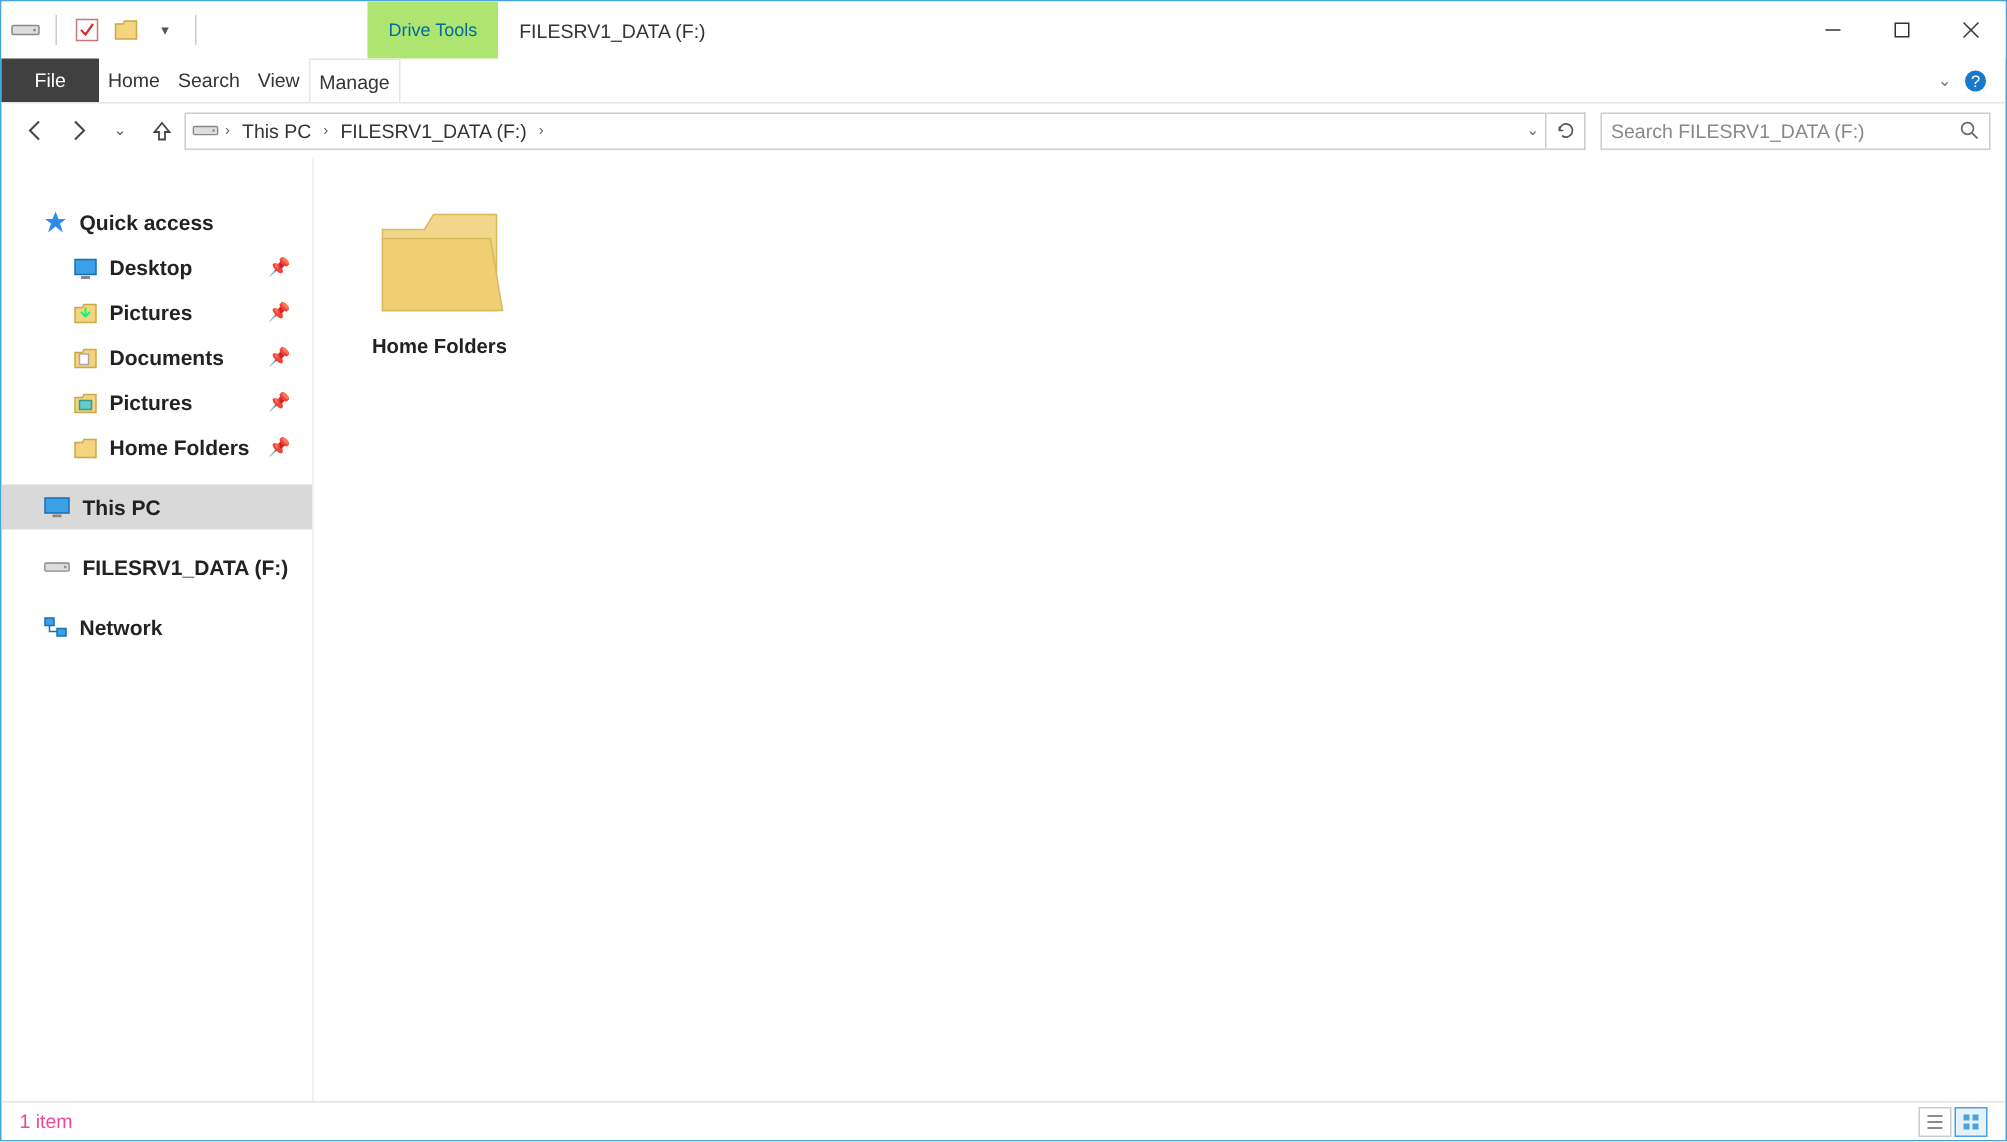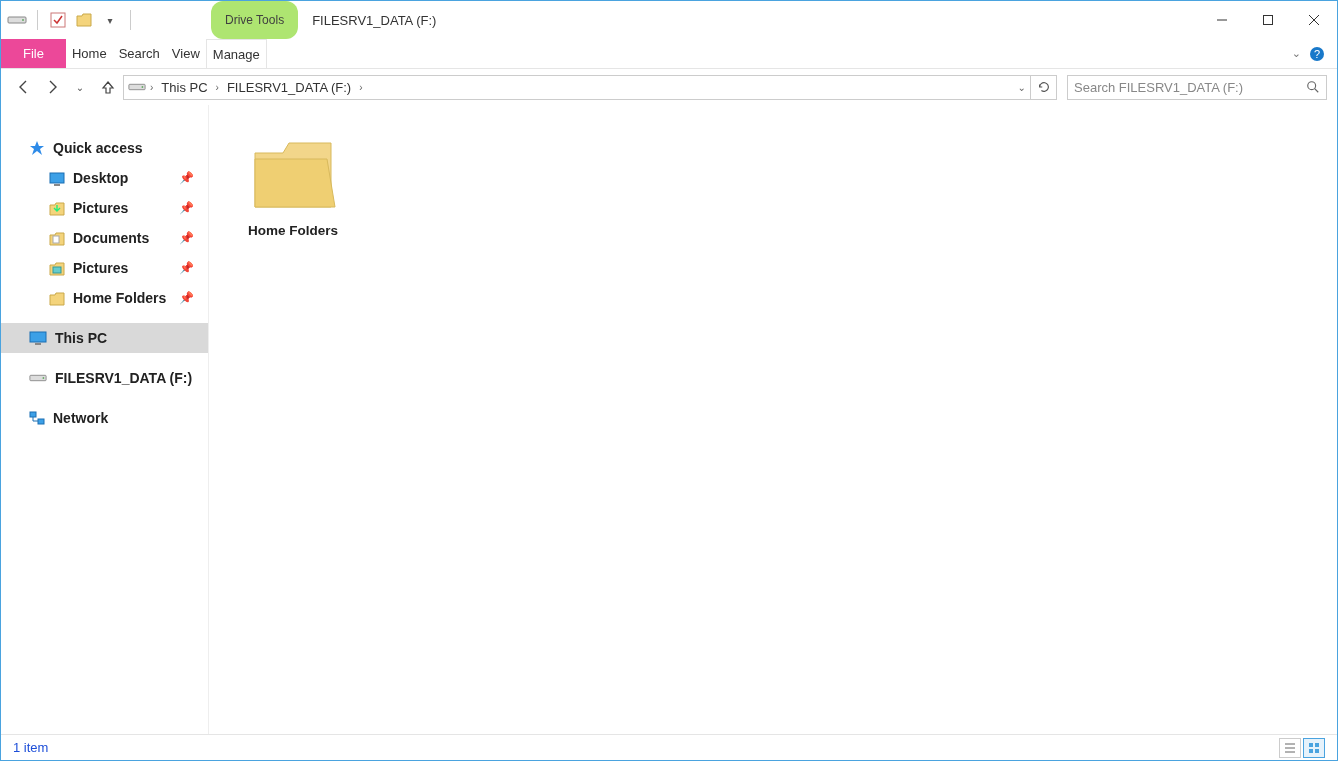--- a/index.html
+++ b/index.html
@@ -4,31 +4,31 @@
   <style>
     * { box-sizing: border-box; margin: 0; padding: 0; font-family: "Segoe UI", Tahoma, sans-serif; }
     html, body { width: 1338px; height: 761px; overflow: hidden; background: #fff; }
     .window { width: 100%; height: 100%; border: 1px solid #4aa3df; display: flex; flex-direction: column; }
 
     
     .titlebar { height: 38px; display: flex; align-items: stretch; background: #fff; }
     .qat { display: flex; align-items: center; padding: 0 6px; gap: 6px; }
     .qat-icon { width: 20px; height: 16px; display: flex; align-items: center; justify-content: center; }
     .divider { width: 1px; height: 20px; background: #ccc; margin: 0 4px; align-self: center; }
-    .contextual-tab { background: #aee571; color: #404040; font-size: 12px; padding: 4px 14px; display: flex; align-items: center; margin-left: 70px; border-radius: 12px; }
+    .contextual-tab { background: #aee571; color: #0369a1; font-size: 12px; padding: 4px 14px; display: flex; align-items: center; margin-left: 104px; }
     .title-text { font-size: 13px; color: #333; padding: 8px 14px; display: flex; align-items: center; }
     .title-spacer { flex: 1; }
     .win-controls { display: flex; }
     .win-btn { width: 46px; display: flex; align-items: center; justify-content: center; font-size: 13px; color: #333; cursor: default; }
 
     
     .ribbon { height: 30px; display: flex; align-items: stretch; border-bottom: 1px solid #e5e5e5; }
     .ribbon-help { display:flex; align-items:center; gap:8px; padding: 0 12px; }
     .tab { padding: 0 6px; font-size: 13px; color: #333; display: flex; align-items: center; }
-    .tab.file { background: #ec4899; color: #fff; padding: 0 22px; }
+    .tab.file { background: #404040; color: #fff; padding: 0 22px; }
     .tab.manage { border: 1px solid #e5e5e5; border-bottom: none; }
     .ribbon-spacer { flex: 1; }
 
     
     .navrow { height: 36px; display: flex; align-items: center; padding: 6px 10px; gap: 2px; }
     .nav-btn { width: 26px; height: 26px; display: flex; align-items: center; justify-content: center; color: #555; }
     .addr { flex: 1; height: 25px; border: 1px solid #ccc; display: flex; align-items: center; font-size: 13px; color: #333; padding: 0 4px; gap: 4px; }
     .addr .seg { padding: 0 4px; }
     .addr .chev { color: #666; font-size: 10px; }
     .addr-refresh { width: 26px; height: 25px; border: 1px solid #ccc; border-left: none; display: flex; align-items: center; justify-content: center; }
@@ -44,21 +44,21 @@
     .pin { color: #aaa; font-size: 12px; }
     .tree-group { margin-bottom: 10px; }
     .qa-star { color: #2e8be8; }
 
     .content { flex: 1; padding: 30px 24px; display: flex; align-items: flex-start; }
     .folder-item { width: 120px; text-align: center; }
     .folder-icon-large { width: 88px; height: 80px; margin: 0 auto 8px; }
     .folder-label { font-size: 13.5px; color: #222; }
 
     
-    .statusbar { height: 26px; border-top: 1px solid #e5e5e5; display: flex; align-items: center; padding: 0 12px; font-size: 13px; color: #1d4ed8; justify-content: space-between; }
+    .statusbar { height: 26px; border-top: 1px solid #e5e5e5; display: flex; align-items: center; padding: 0 12px; font-size: 13px; color: #ec4899; justify-content: space-between; }
     .view-switch { display: flex; gap: 2px; }
     .vs-btn { width: 22px; height: 20px; border: 1px solid #ccc; display: flex; align-items: center; justify-content: center; }
     .vs-btn.active { border-color: #4aa3df; background: #e6f2fb; }
 
     svg { display: block; }
     .small-folder { width:16px; height:14px; }
   </style>
 </head>
 <body>
 

